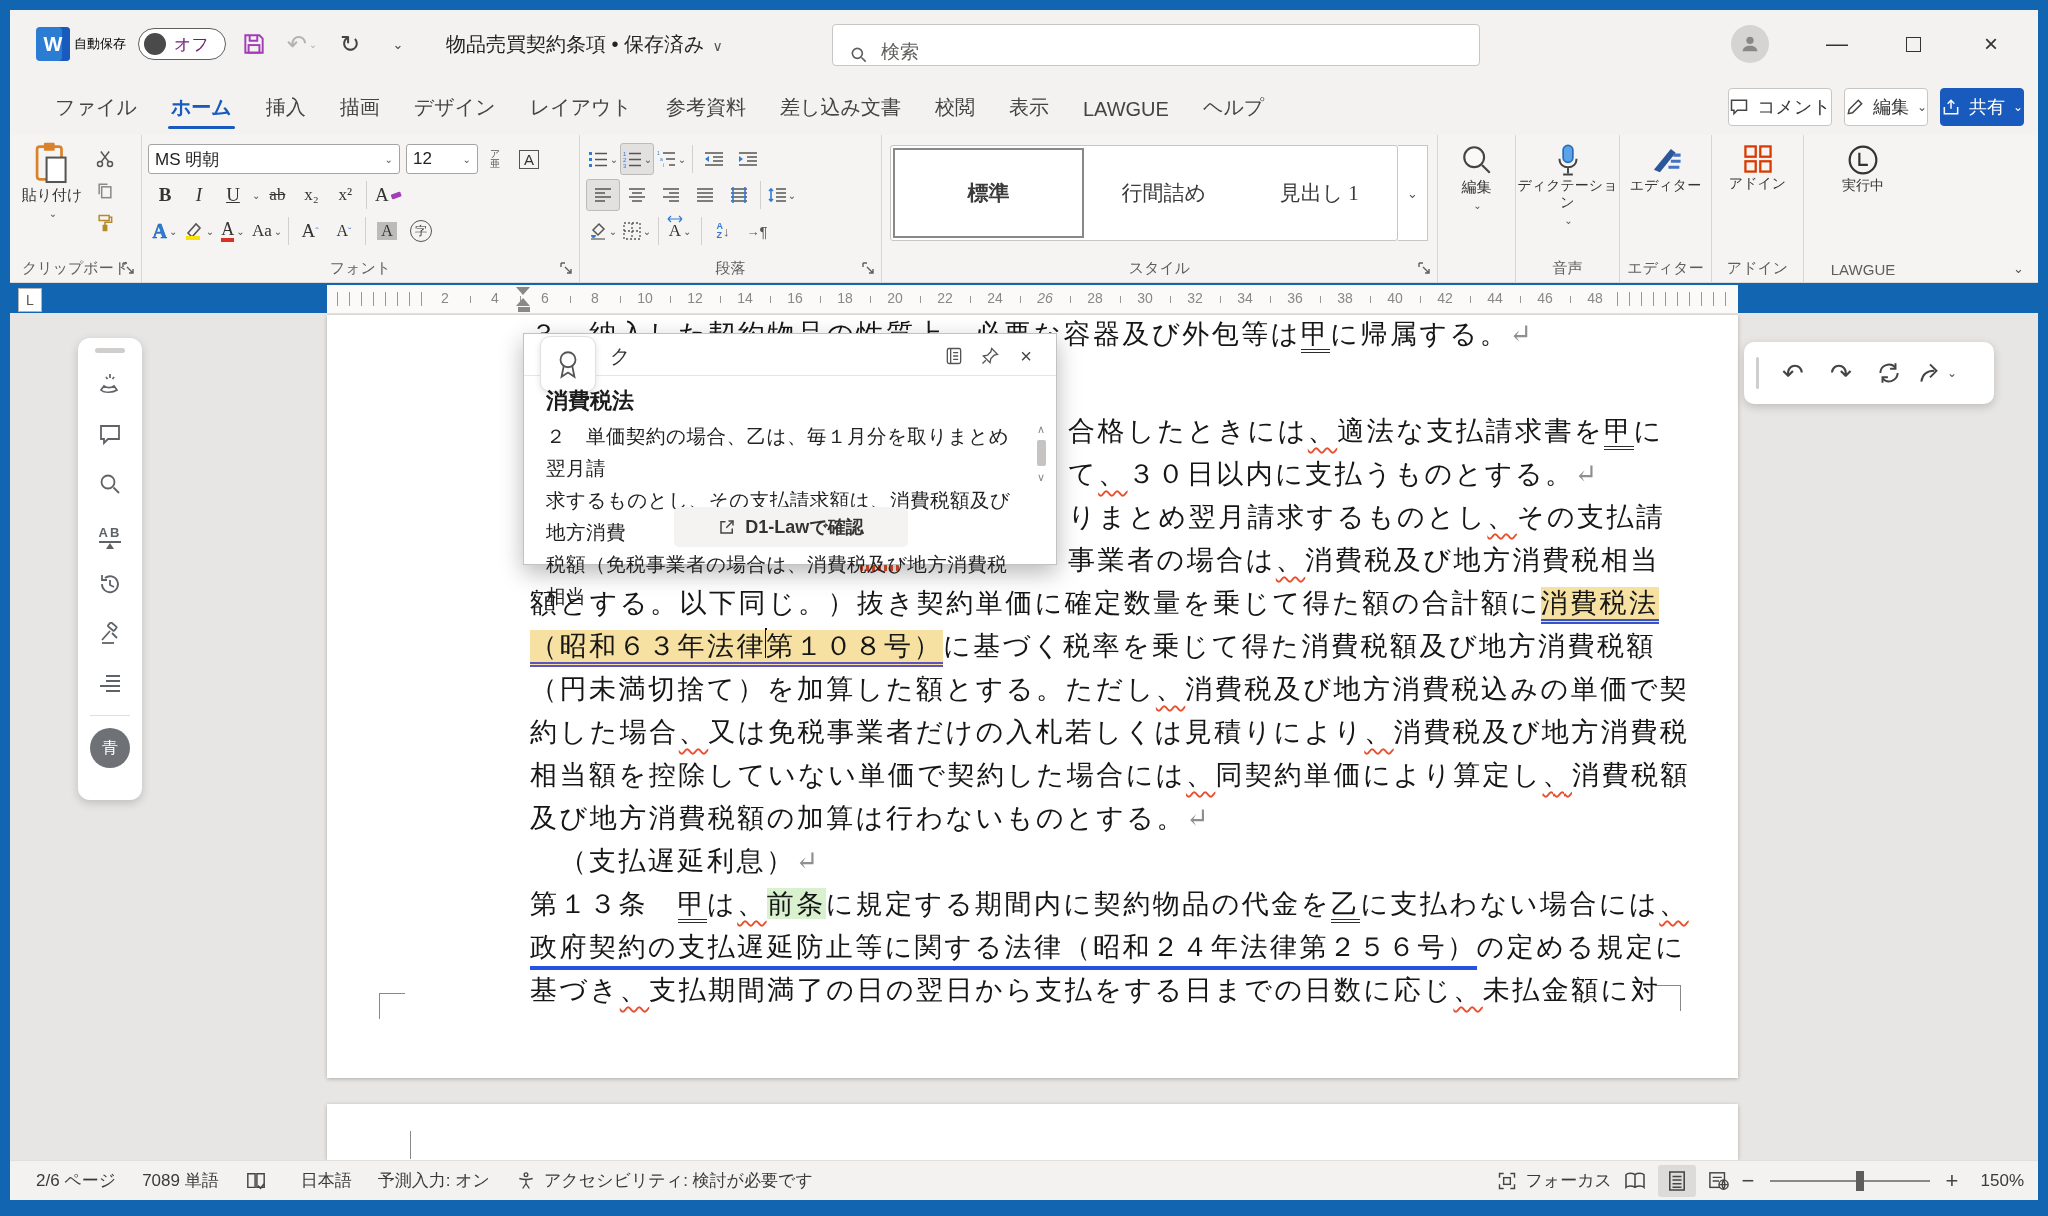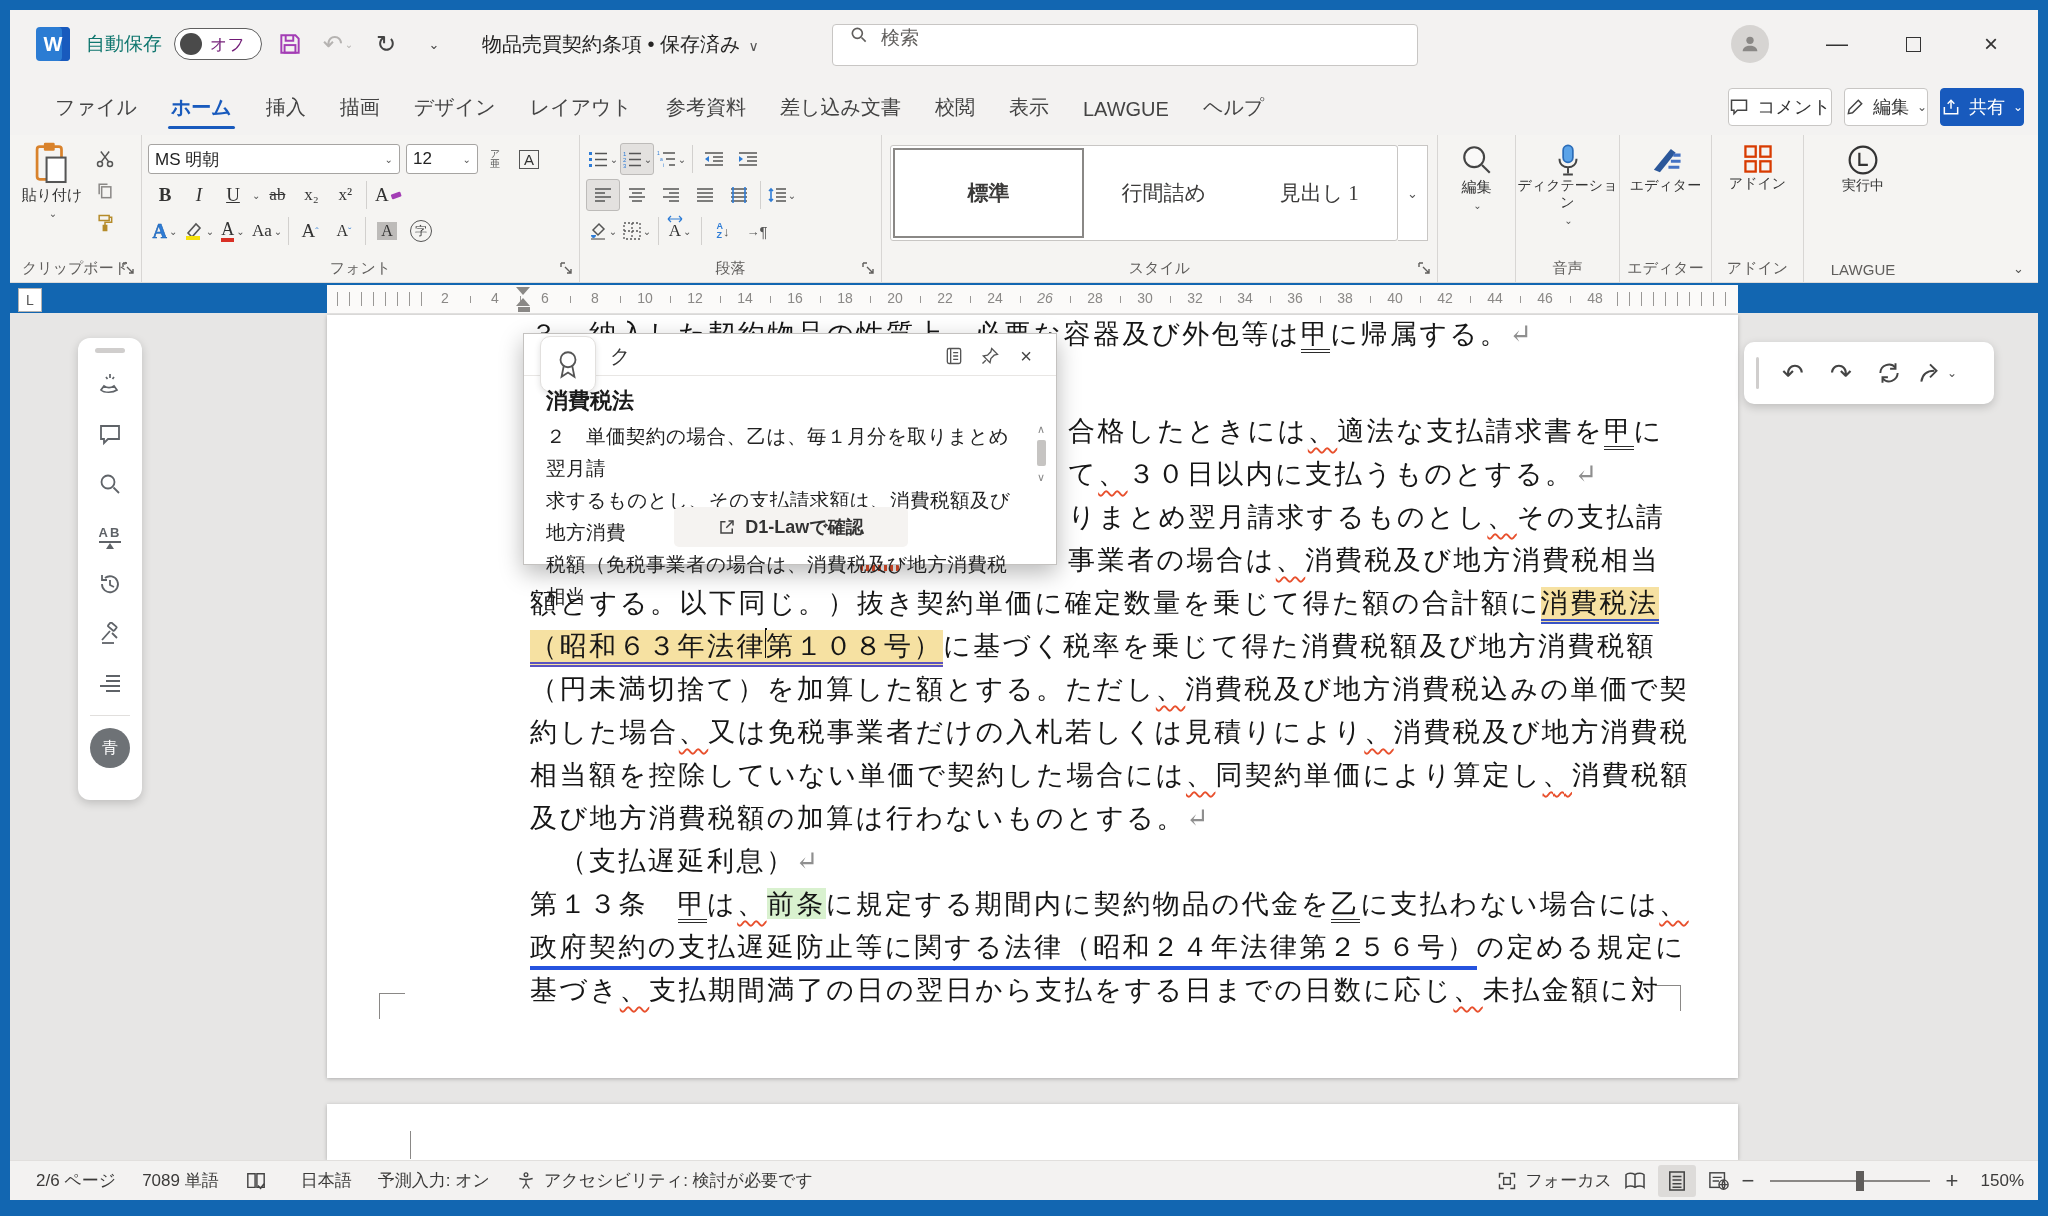--- a/index.html
+++ b/index.html
@@ -2,29 +2,29 @@
 <html><head>
 <meta charset="utf-8">
 <style>
 *{box-sizing:border-box;margin:0;padding:0}
 html,body{width:2048px;height:1216px;overflow:hidden}
 body{font-family:"Liberation Sans","DejaVu Sans",sans-serif;-webkit-font-smoothing:antialiased}
 #screen{position:relative;width:2048px;height:1216px;background:#1266b1;overflow:hidden}
 
 #titlebar{position:absolute;left:10px;top:10px;right:10px;height:68px;background:#f3f2f1;display:flex;align-items:center}
 .word-logo{width:34px;height:34px;margin-left:26px;background:#2b7cd3;border-radius:4px;display:flex;align-items:center;justify-content:center;color:#fff;font-weight:bold;font-size:20px;box-shadow:inset -8px 0 0 #185abd}
-.tb-label{font-size:19px;color:#0f766e;margin-left:16px}
+.tb-label{font-size:13px;color:#000000;margin-left:4px}
 .toggle{margin-left:12px;width:88px;height:32px;border:1px solid #5f5f5f;border-radius:16px;display:flex;align-items:center;background:#fff}
 .toggle .knob{width:22px;height:22px;border-radius:50%;background:#4a4a4a;margin-left:5px}
 .toggle .tstate{font-size:17px;color:#701a75;margin-left:8px}
 .tb-ico{width:40px;height:40px;display:flex;align-items:center;justify-content:center;font-size:24px;color:#444;margin-left:8px}
 .tb-ico.disabled{color:#b5b3b1}
 .tb-title{font-size:20px;color:#252423;margin-left:28px;white-space:nowrap}
 .tb-title .chev{font-size:14px;color:#555;margin-left:8px}
-#searchbox{position:absolute;left:822px;top:14px;width:586px;height:42px;background:#fff;border:1px solid #c8c6c4;border-radius:4px;display:flex;align-items:flex-start}
+#searchbox{position:absolute;left:822px;top:14px;width:648px;height:42px;background:#fff;border:1px solid #c8c6c4;border-radius:4px;display:flex;align-items:flex-end}
 #searchbox .mag{margin-left:16px}
 #searchbox .ph{font-size:19px;color:#605e5c;margin-left:12px}
 .winctl{position:absolute;top:0;height:68px;display:flex;align-items:center;justify-content:center;color:#333}
 .avatar-circ{width:38px;height:38px;border-radius:50%;background:#d6d4d2;display:flex;align-items:center;justify-content:center}
 
 #tabrow{position:absolute;left:10px;top:78px;right:10px;height:57px;background:#f3f2f1;display:flex;align-items:flex-end}
 #ribbon-tabs{display:flex;align-items:flex-end;margin-left:28px;height:100%}
 .tab{font-size:20px;color:#444;padding:12px 17px 14px;position:relative;white-space:nowrap;cursor:default}
 .tab.active{color:#185abd;font-weight:bold}
 .tab.active:after{content:"";position:absolute;left:14px;right:14px;bottom:6px;height:3px;border-radius:2px;background:#185abd}

